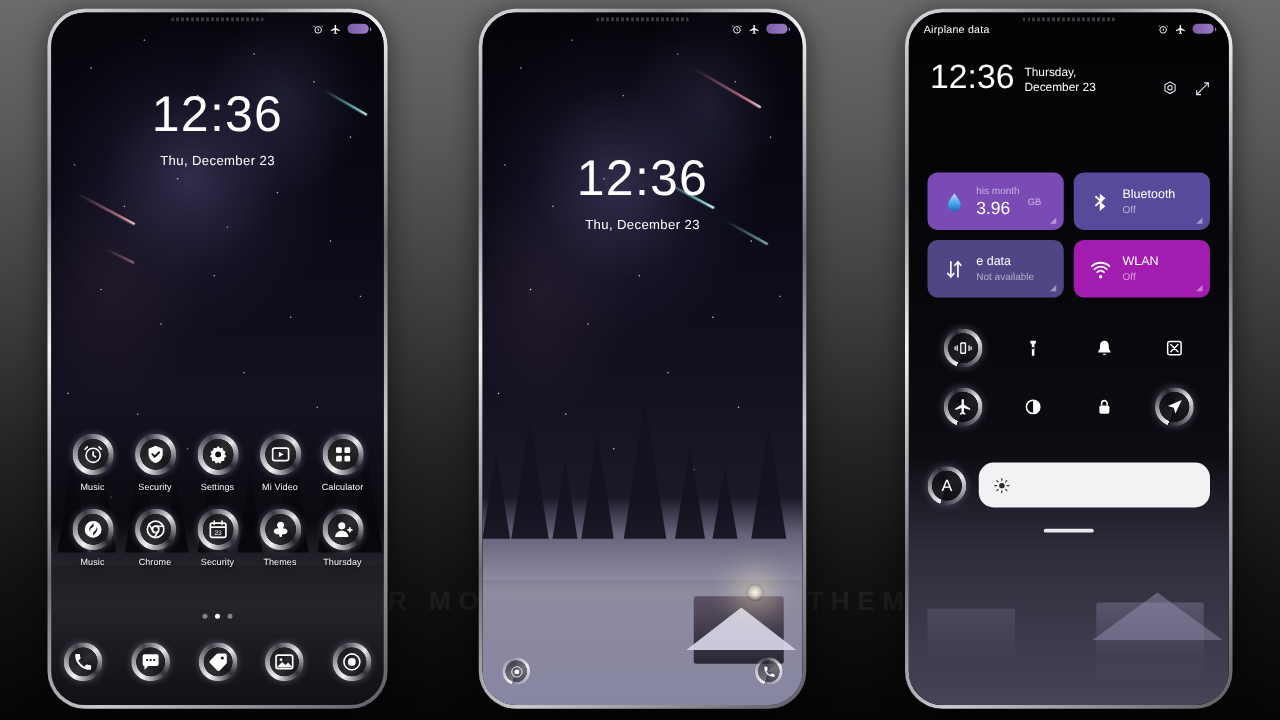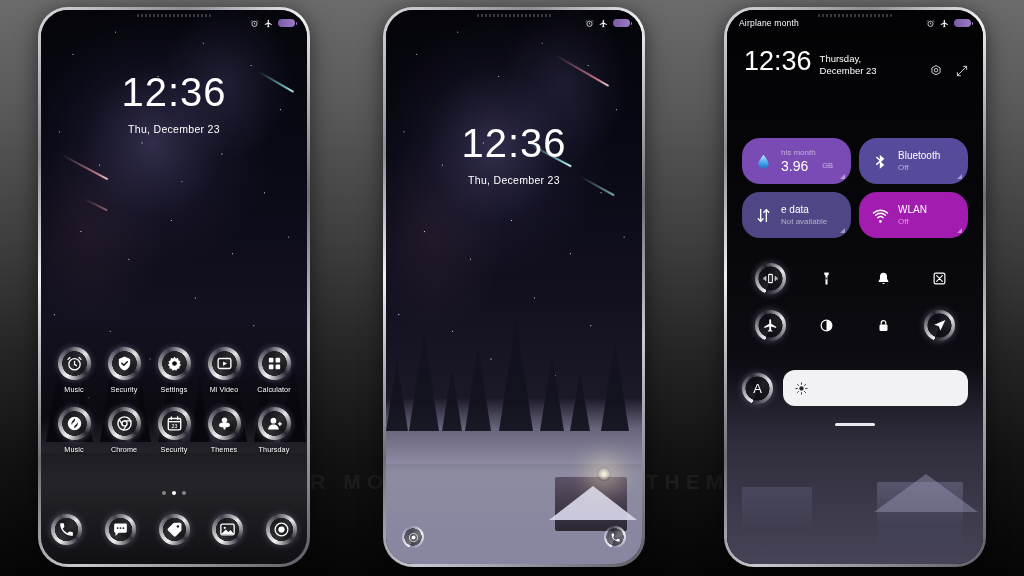--- a/index.html
+++ b/index.html
@@ -241,21 +241,21 @@
   .cc-date { font-size: 9.5px; line-height: 12px; margin-left: 8px; margin-top: 5px; max-width: 82px; }
   .cc-hicons { margin-left: auto; display: flex; gap: 12px; align-items: center; margin-top: 16px; }
   .cc-hicons svg { width: 14px; height: 14px; fill: none; stroke: #e8e8ee; stroke-width: 1.5; }
 
   .tiles {
     position: absolute; left: 15px; right: 15px; top: 128px;
     display: grid; grid-template-columns: 1fr 1fr;
     gap: 8px; z-index: 20;
   }
   .tile {
-    height: 46px; border-radius: 18px;
+    height: 46px; border-radius: 8px;
     position: relative;
     display: flex; align-items: center;
     padding: 0 10px;
     overflow: hidden;
   }
   .tile .t-ico { width: 22px; display:flex; align-items:center; justify-content:center; flex: 0 0 22px; }
   .tile .t-ico svg { width: 17px; height: 17px; }
   .tile .t-txt { margin-left: 7px; color: #fff; line-height: 1.15; }
   .t-title { font-size: 10px; font-weight: 500; }
   .t-sub { font-size: 8px; color: rgba(255,255,255,0.55); margin-top: 2px; }
@@ -613,21 +613,21 @@
                   border-left:52px solid transparent; border-right:52px solid transparent;
                   border-bottom:38px solid rgba(160,158,190,0.42);"></div>
       <div style="position:absolute; left:6%; bottom:6%; width:70px; height:44px;
                   background:linear-gradient(180deg,rgba(110,108,138,0.32) 0%, rgba(60,58,78,0.28) 100%);"></div>
       <div style="position:absolute;inset:0;background:linear-gradient(180deg, rgba(0,0,0,0.55) 0%, rgba(0,0,0,0.30) 45%, rgba(0,0,0,0.0) 72%);"></div>
     </div>
 
     <div class="speaker"></div>
 
     <div class="statusbar">
-      <div class="sb-left">Airplane month</div>
+      <div class="sb-left">Airplane data</div>
       <div class="sb-right">
         <svg width="9" height="9" viewBox="0 0 24 24" fill="none" stroke="#fff" stroke-width="2">
           <circle cx="12" cy="13" r="7"></circle>
             <path d="M12 10v3.5l2 1.5"></path>
             <path d="M5 4 2.5 6.5M19 4l2.5 2.5"></path>
         </svg>
         <svg width="9" height="9" viewBox="0 0 24 24" fill="#fff">
           <path d="M21 16v-2l-8-5V3.5A1.5 1.5 0 0 0 11.5 2 1.5 1.5 0 0 0 10 3.5V9l-8 5v2l8-2.5V19l-2 1.5V22l3.5-1 3.5 1v-1.5L13 19v-5.5z"></path>
         </svg>
         <div class="battery"></div>
@@ -663,21 +663,21 @@
                   <stop offset="0%" stop-color="#bfe4ff"></stop>
                   <stop offset="55%" stop-color="#49a9ef"></stop>
                   <stop offset="100%" stop-color="#1a6fc0"></stop>
                 </linearGradient>
               </defs>
               <path d="M12 2.4S4.8 11 4.8 15.2A7.2 7.2 0 0 0 12 22.4a7.2 7.2 0 0 0 7.2-7.2C19.2 11 12 2.4 12 2.4z" fill="url(#wd)"></path>
             </svg>
           </div>
           <div class="t-txt">
             <div class="t-sub" style="margin:0 0 1px 0;">his month</div>
-            <div style="display:flex;align-items:center;">
+            <div style="display:flex;align-items:flex-start;">
               <span class="t-big">3.96</span>
               <span class="t-unit">GB</span>
             </div>
           </div>
           <div class="t-corner"></div>
         </div>
         <div class="tile" style="background: rgb(86, 74, 155);">
           <div class="t-ico">
             <svg class="" viewBox="0 0 24 24" fill="#fff">
               <path d="M11 2.4 17.4 8 12.6 12.6 17.4 17 11 22.4V13.5l-4.2 3.8-1.4-1.6 5.2-4.6-5.2-4.6 1.4-1.6L11 8.8z" fill="#fff"></path>

